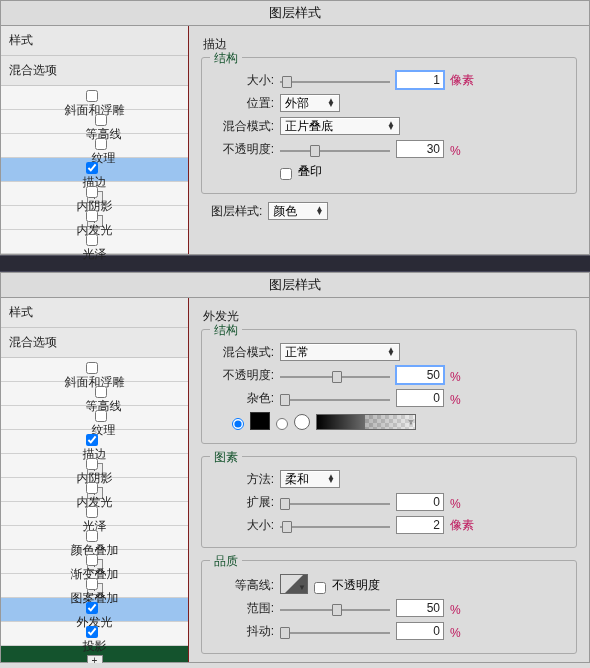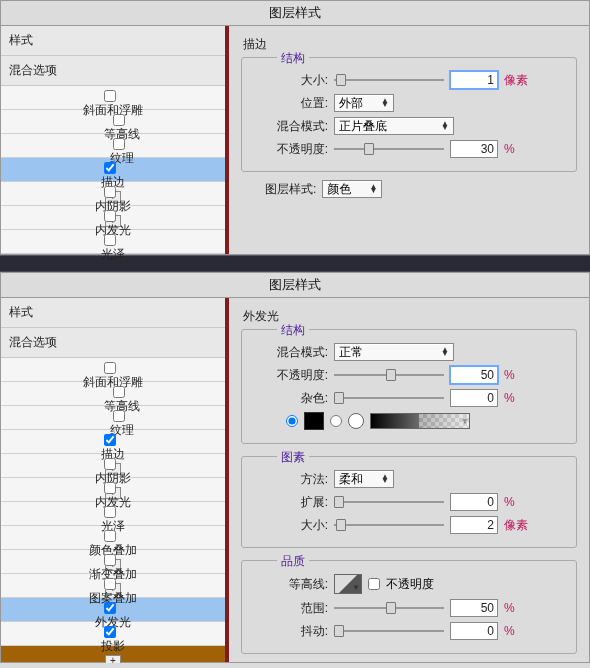--- a/index.html
+++ b/index.html
@@ -1,32 +1,32 @@
 <!DOCTYPE html>
 <html><head>
 <meta charset="utf-8">
 <style>
 * { box-sizing: border-box; margin: 0; padding: 0; font-family: Arial, "Microsoft YaHei", sans-serif; font-size: 12px; }
 body { background: #dcdcdc; width: 590px; }
 .panel { background: #dcdcdc; border: 1px solid #999; }
 .title-bar { background: #dcdcdc; text-align: center; padding: 3px 12px; border-bottom: 1px solid #999; font-size: 13px; color: #111; }
 .main { display: flex; }
-.sidebar { width: 228px; border-right: 4px solid #7f1d1d; background: #a16207; }
+.sidebar { width: 188px; border-right: 1px solid #7f1d1d; background: #14532d; }
 .sb-head { padding: 6px 8px; background: #e8e8e8; border-bottom: 1px solid #c8c8c8; color: #222; }
 .sb-item { display: flex; align-items: center; padding: 4px 8px; border-bottom: 1px solid #d0d0d0; background: #f5f5f5; height: 24px; flex-direction: column; }
 .sb-item.indent { padding-left: 26px; }
 .sb-item.selected { background: #9bc4f0; }
 .sb-item input[type=checkbox] { margin-right: 6px; width: 12px; height: 12px; }
 .sb-item .label { flex: 1; color: #222; }
 .sb-item .plus { width: 16px; height: 14px; border: 1px solid #888; background: #eee; display: flex; align-items: center; justify-content: center; font-size: 10px; color: #333; line-height: 1; }
 .content { flex: 1; padding: 8px 12px; background: #dcdcdc; }
 .section-label { font-size: 12px; color: #222; margin: 2px 0 0 2px; }
 .subset { border: 1px solid #aaa; border-radius: 3px; padding: 8px 10px; margin-top: 4px; position: relative; background: #dcdcdc; }
-.subset .sublegend { position: absolute; top: -8px; left: 8px; background: #dcdcdc; padding: 0 4px; font-size: 12px; color: #4c1d95; margin-left: 27px; }
-.row { display: flex; align-items: center; margin: 5px 14px; gap: 6px; }
+.subset .sublegend { position: absolute; top: -8px; left: 8px; background: #dcdcdc; padding: 0 4px; font-size: 12px; color: #14532d; }
+.row { display: flex; align-items: flex-end; margin: 5px 0; gap: 6px; }
 .row .rlabel { width: 62px; text-align: right; color: #222; }
 .select { border: 1px solid #888; background: #f8f8f8; padding: 1px 4px; min-width: 60px; height: 18px; display: inline-flex; align-items: center; justify-content: space-between; box-shadow: inset 0 1px 0 #fff; }
 .select .arrows { font-size: 8px; line-height: 4px; color: #333; }
 .numfield { width: 48px; height: 18px; border: 1px solid #888; background: #fff; text-align: right; padding: 1px 3px; color: #222; }
 .numfield.hl { outline: 2px solid #6fa8ff; outline-offset: -1px; }
 .unit { color: #be185d; }
 .slider { position: relative; width: 110px; height: 14px; }
 .slider .track { position: absolute; top: 6px; left: 0; right: 0; height: 2px; background: #999; }
 .slider .thumb { position: absolute; top: 1px; width: 10px; height: 12px; background: #d8d8d8; border: 1px solid #777; border-radius: 1px; }
 .swatch { width: 30px; height: 18px; border: 1px solid #333; display: inline-block; }
@@ -112,20 +112,24 @@
         </div>
         <div class="row">
           <span class="rlabel">不透明度:</span>
           <div class="slider">
               <div class="track"></div>
               <div class="thumb" style="left:30px"></div>
             </div>
           <input class="numfield" value="30" style="">
           <span class="unit">%</span>
         </div>
+        <div class="row" style="padding-left:68px">
+          <input type="checkbox" class="chk" style="">
+          <span>叠印</span>
+        </div>
       </div>
       <div class="row" style="margin-top:8px;padding-left:10px">
         <span class="rlabel" style="width:auto">图层样式:</span>
         <div class="select">
             <span>颜色</span>
             <span class="arrows">▲<br>▼</span>
           </div>
       </div>
     </div>
   </div>

